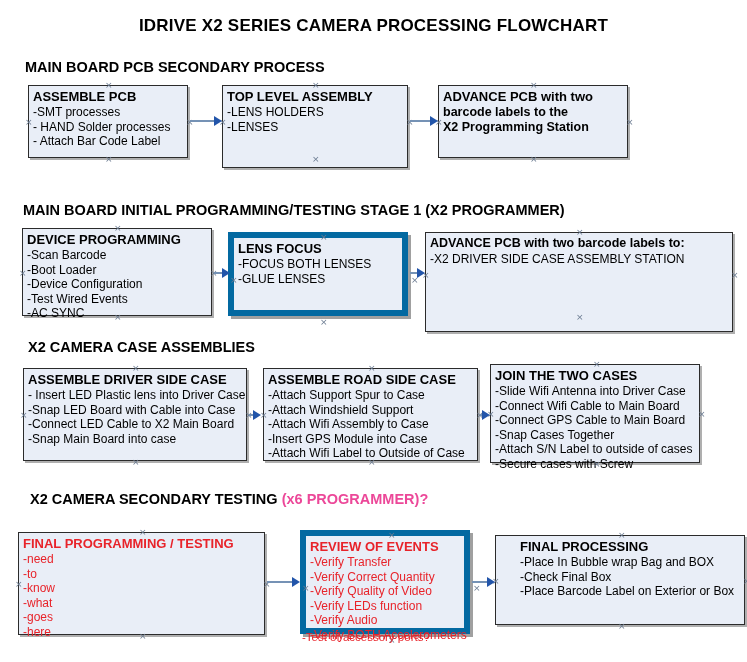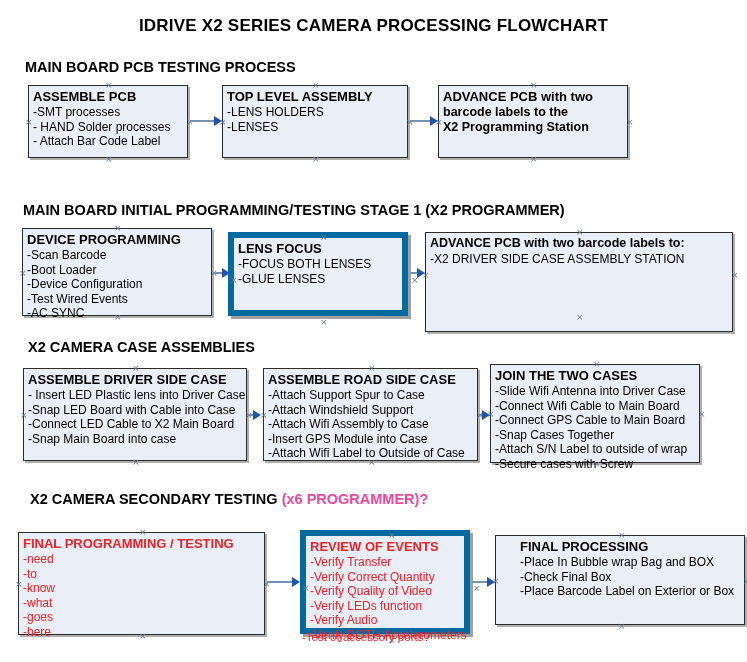--- a/index.html
+++ b/index.html
@@ -65,35 +65,35 @@
   .hx::before{content:"\00D7";}
 </style>
 </head>
 <body>
 
 <div id="canvas">
 
   <div class="title">IDRIVE X2  SERIES CAMERA PROCESSING FLOWCHART</div>
 
   <div class="section" style="left:25px;top:59px;">
-    <span>MAIN BOARD PCB TESTING PROCESS</span>
+    <span>MAIN BOARD PCB SECONDARY PROCESS</span>
   </div>
 
   <div class="node" style="left:28px;top:85px;width:160px;height:73px;">
     <div class="hd">ASSEMBLE PCB</div>
     <div class="ln">-SMT processes</div>
     <div class="ln">- HAND Solder processes</div>
     <div class="ln">- Attach Bar Code Label</div>
     <span class="hx" style="left:76px;top:-4px;"></span>
     <span class="hx" style="left:76px;top:70px;"></span>
     <span class="hx" style="left:-4px;top:33px;"></span>
     <span class="hx" style="left:157px;top:33px;"></span>
   </div>
 
-  <div class="node" style="left:222px;top:85px;width:186px;height:73px;">
+  <div class="node" style="left:222px;top:85px;width:186px;height:83px;">
     <div class="hd">TOP LEVEL ASSEMBLY</div>
     <div class="ln">-LENS HOLDERS</div>
     <div class="ln">-LENSES</div>
     <span class="hx" style="left:89px;top:-4px;"></span>
     <span class="hx" style="left:89px;top:70px;"></span>
     <span class="hx" style="left:-4px;top:33px;"></span>
     <span class="hx" style="left:183px;top:33px;"></span>
   </div>
 
   <div class="node" style="left:438px;top:85px;width:190px;height:73px;">
@@ -180,21 +180,21 @@
     <span class="hx" style="left:-4px;top:43px;"></span>
     <span class="hx" style="left:212px;top:43px;"></span>
   </div>
 
   <div class="node" style="left:490px;top:364px;width:210px;height:99px;">
     <div class="hd">JOIN THE TWO CASES</div>
     <div class="ln">-Slide Wifi Antenna into Driver Case</div>
     <div class="ln">-Connect Wifi Cable to Main Board</div>
     <div class="ln">-Connect GPS Cable to Main Board</div>
     <div class="ln">-Snap Cases Together</div>
-    <div class="ln">-Attach S/N Label to outside of wrap</div>
+    <div class="ln">-Attach S/N Label to outside of cases</div>
     <div class="ln">-Secure cases with Screw</div>
     <span class="hx" style="left:102px;top:-4px;"></span>
     <span class="hx" style="left:102px;top:96px;"></span>
     <span class="hx" style="left:-4px;top:46px;"></span>
     <span class="hx" style="left:207px;top:46px;"></span>
   </div>
 
   <div class="conn" style="left:249px;top:414px;width:7px;"></div>
   <div class="arrowhead" style="left:253px;top:410px;"></div>
   <div class="conn" style="left:480px;top:414px;width:6px;"></div>

